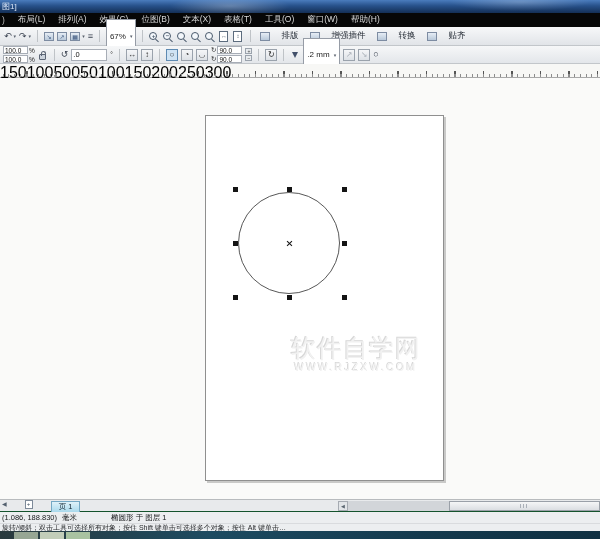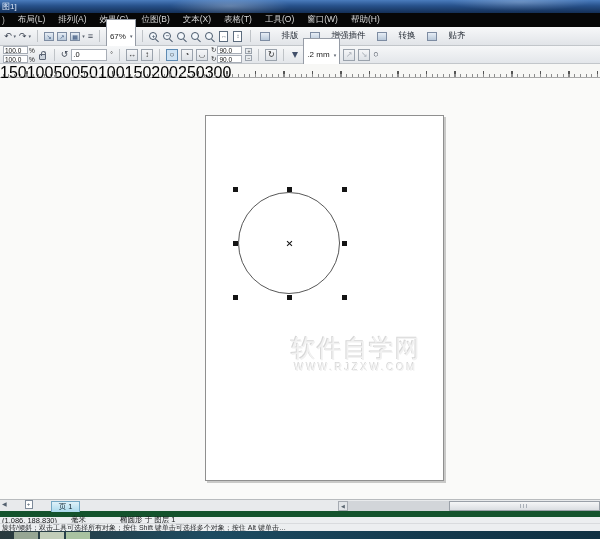--- a/index.html
+++ b/index.html
@@ -86,24 +86,24 @@
   .addpage{width:8px;height:9px;border:1px solid #7d8a99;background:#fff;font-size:6px;line-height:7px;text-align:center;color:#456}
   .page-tab{height:11px;background:linear-gradient(#dff2f9,#a9d9ec);border:1px solid #74a8c4;border-bottom:none;
     padding:0 7px;display:flex;align-items:center;color:#10222e;margin-top:1px}
   .hscroll{position:absolute;left:338px;right:0;top:1px;height:10px;display:flex}
   .hs-arrow{width:10px;height:10px;border:1px solid #a6abb2;background:#e2e5e8;font-size:5px;display:flex;
     align-items:center;justify-content:center;color:#5a6570;flex:0 0 10px}
   .hs-track{flex:1;background:#d2d5d9;position:relative}
   .hs-thumb{position:absolute;left:40%;right:0;top:0;bottom:0;background:linear-gradient(#f5f6f7,#dbdee2);border:1px solid #9aa0a8}
   .hs-thumb::after{content:"";position:absolute;left:50%;top:2px;bottom:2px;width:8px;margin-left:-4px;
     background:repeating-linear-gradient(90deg,#aab0b8 0 1px,transparent 1px 3px)}
-  .status1{height:12px;flex:0 0 12px;background:#eceef0;border-top:6px solid #14532d;display:flex;align-items:center;
+  .status1{height:12px;flex:0 0 12px;background:#eceef0;border-top:1px solid #14532d;display:flex;align-items:center;
     font-size:7.5px;color:#16181a;padding-left:2px;white-space:nowrap}
   .status1 .objinfo{margin-left:34px}
-  .status1 .units{margin-left:14px}
+  .status1 .units{margin-left:5px}
   .status2{height:8px;flex:0 0 8px;background:#eceef0;border-top:1px solid #d9dbde;font-size:7px;line-height:8px;
     color:#26282b;padding-left:2px;white-space:nowrap;overflow:hidden}
   .strip{height:8px;flex:0 0 8px;display:flex;align-items:center;gap:2px;padding-left:14px;
     background:linear-gradient(90deg,#2a3a3e,#1d4b61 35%,#143a4e 70%,#0f3042)}
   .strip .blk{width:24px;height:7px;flex:0 0 24px}
   .blk1{background:#97a694}.blk2{background:#c2cdb9}.blk3{background:#a9c2a1}
 </style>
 </head>
 <body>
 

